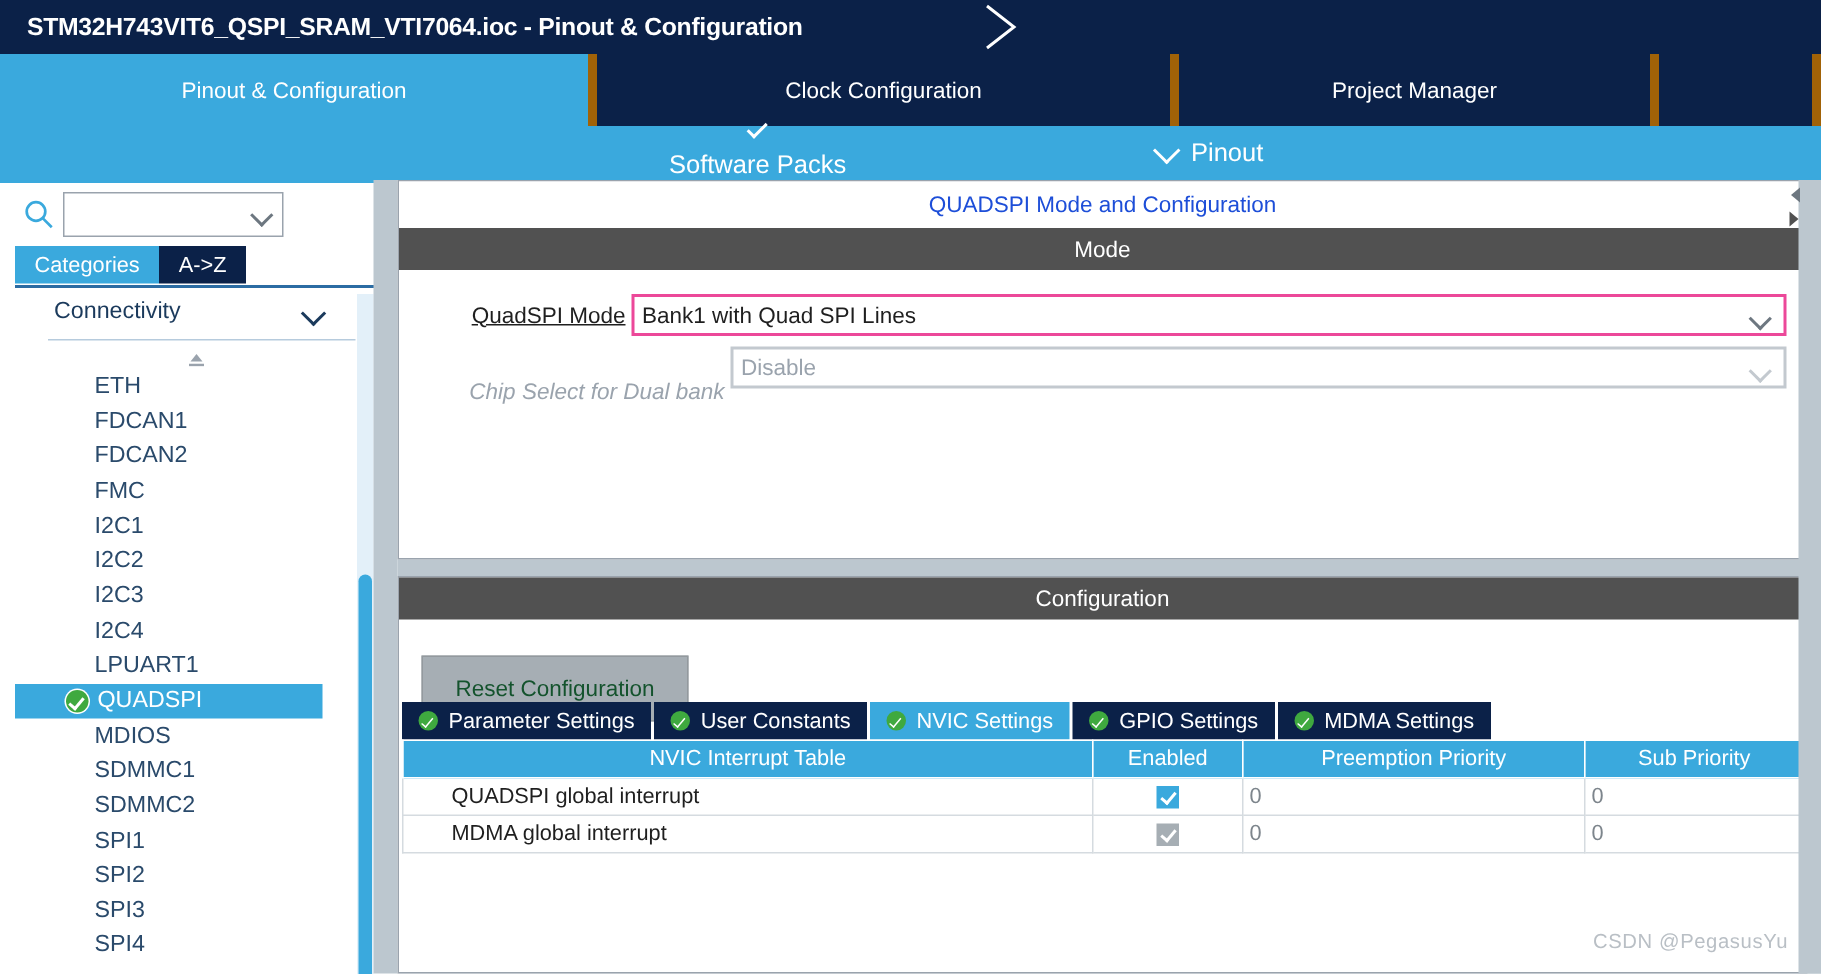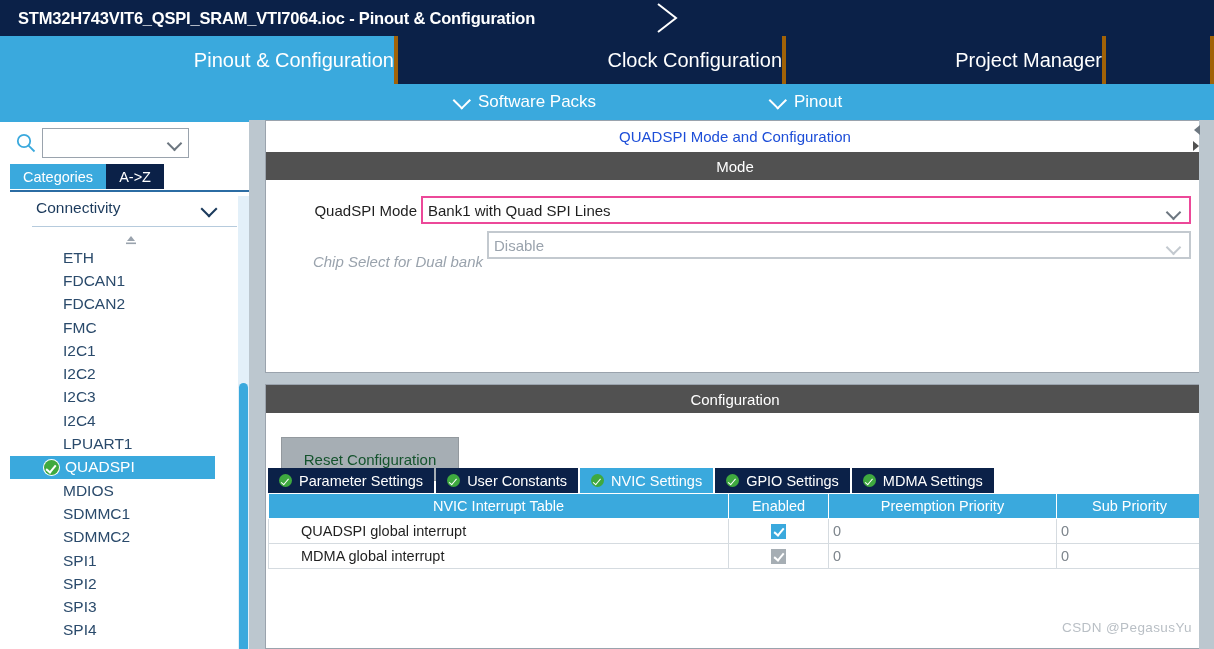--- a/index.html
+++ b/index.html
@@ -25,42 +25,42 @@
   }
 
   
   .tabbar {
     position: absolute; left: 0; top: 36px; width: 1214px; height: 48px;
     background: #0b2148;
     display: flex; align-items: stretch;
   }
   .tab {
     background: #0b2148; color: #ffffff;
-    font-size: 20px;
-    display: flex; align-items: center; justify-content: flex-end;
-    border-right: 4px solid #a16207;
+    font-size: 15px;
+    display: flex; align-items: center; justify-content: center;
+    border-right: 6px solid #a16207;
     white-space: nowrap;
   }
   .tab.active { background: #3aa9dd; }
   .tab-pinout { width: 398px; }
   .tab-clock  { width: 388px; }
   .tab-proj   { width: 320px; }
   .tab-extra  { flex: 1 1 auto; }
 
   
   .subbar {
     position: absolute; left: 0; top: 84px; width: 1214px; height: 36px;
     background: #3aa9dd;
   }
   .subitem {
     position: absolute; top: 0; height: 36px;
     display: flex; align-items: center; gap: 9px;
     color: #ffffff; font-size: 17px; white-space: nowrap;
   }
-  .subitem-packs { left: 456px; }
+  .subitem-packs { left: 446px; flex-direction: column; }
   .subitem-pinout { left: 772px; }
   .chev {
     display: inline-block; width: 13px; height: 13px;
     border-left: 2.4px solid currentColor;
     border-bottom: 2.4px solid currentColor;
     transform: rotate(-45deg) translate(1px, -2px);
   }
 
   
   .leftpanel {
@@ -200,21 +200,21 @@
   .combo.disabled { border-color: #c3c9cf; }
   .combo.disabled .val { color: #9aa3ad; }
   .combo-chev {
     position: absolute; right: 10px; top: 9px; width: 11px; height: 11px;
     border-left: 2px solid #6d7780; border-bottom: 2px solid #6d7780;
     transform: rotate(-45deg);
   }
   .combo.disabled .combo-chev { border-color: #c3c9cf; }
 
   .row-quadspi { left: 31px; top: 75px; }
-  .row-quadspi .field-label { width: 120px; }
+  .row-quadspi .field-label { width: 120px; text-decoration: underline; }
   .row-quadspi .combo { width: 770px; margin-left: 4px; }
   .row-cs { left: 31px; top: 110px; }
   .row-cs .field-label { width: 186px; }
   .row-cs .combo { width: 704px; margin-left: 4px; }
 
   .panel-config {
     position: absolute; left: 0; top: 264px; width: 940px; height: 265px;
     background: #ffffff; border: 1px solid #9aa3ad;
   }
   .band-config { top: 0; }

